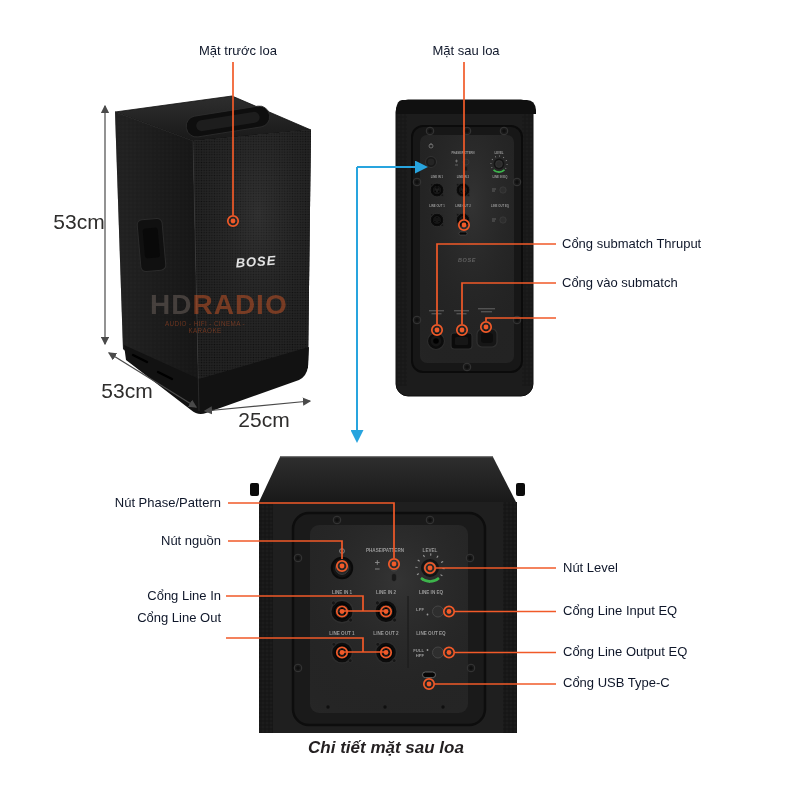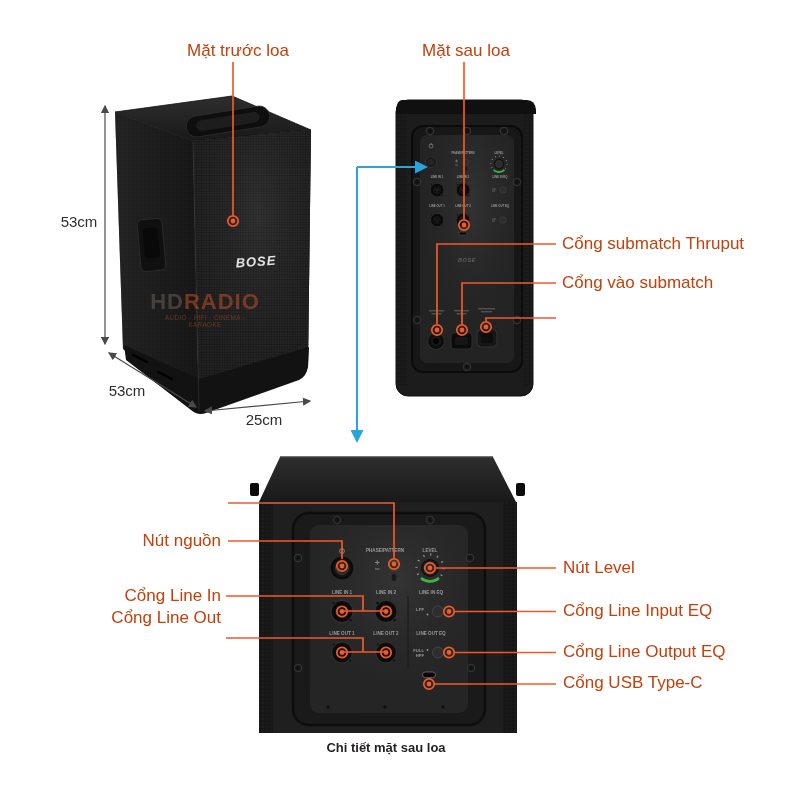--- a/index.html
+++ b/index.html
@@ -1,26 +1,26 @@
 <!DOCTYPE html>
 <html><head>
 <meta charset="utf-8">
 <style>
   html,body{margin:0;padding:0;background:#fff;}
   .canvas{position:relative;width:800px;height:800px;background:#fff;
           font-family:"Liberation Sans","DejaVu Sans",sans-serif;overflow:hidden;}
   .canvas svg{position:absolute;left:0;top:0;}
-  .lbl{position:absolute;color:#c2410c;font-size:17px;white-space:nowrap;line-height:1.1;}
+  .lbl{position:absolute;color:#0f172a;font-size:13px;white-space:nowrap;line-height:1.1;}
   .center{transform:translate(-50%,-50%);text-align:center;}
   .vmid{transform:translateY(-50%);}
   .ralign{text-align:right;}
-  .dim{font-size:15px;color:#2e2d2c;}
-  .caption{font-weight:bold;font-size:13px;color:#231f20;}
+  .dim{font-size:21px;color:#2e2d2c;}
+  .caption{font-weight:bold;font-size:17px;color:#231f20;font-style:italic;}
   .watermark{position:absolute;pointer-events:none;text-align:center;}
-  .wm1{font-size:22px;font-weight:bold;letter-spacing:1px;line-height:1;}
+  .wm1{font-size:28px;font-weight:bold;letter-spacing:1px;line-height:1;}
   .wm-hd{color:rgba(105,95,90,0.55);}
   .wm-radio{color:rgba(205,85,38,0.50);}
   .wm2{font-size:6.3px;color:rgba(205,85,38,0.45);letter-spacing:0.4px;margin-top:1px;}
   text{font-family:"Liberation Sans","DejaVu Sans",sans-serif;}
   .ptxt{fill:#9a9a9a;font-weight:bold;}
 </style>
 </head>
 <body>
 
 <div class="canvas">
@@ -298,20 +298,21 @@
   <div class="lbl center" style="left:238px;top:51px;">Mặt trước loa</div>
   <div class="lbl center" style="left:466px;top:51px;">Mặt sau loa</div>
 
   <div class="lbl center dim" style="left:79px;top:222px;">53cm</div>
   <div class="lbl center dim" style="left:127px;top:391px;">53cm</div>
   <div class="lbl center dim" style="left:264px;top:420px;">25cm</div>
 
   <div class="lbl vmid" style="left:562px;top:244px;">Cổng submatch Thruput</div>
   <div class="lbl vmid" style="left:562px;top:283px;">Cổng vào submatch</div>
 
+  <div class="lbl vmid ralign" style="right:579px;top:503px;">Nút Phase/Pattern</div>
   <div class="lbl vmid ralign" style="right:579px;top:541px;">Nút nguồn</div>
   <div class="lbl vmid ralign" style="right:579px;top:596px;">Cổng Line In</div>
   <div class="lbl vmid ralign" style="right:579px;top:618px;">Cổng Line Out</div>
 
   <div class="lbl vmid" style="left:563px;top:568px;">Nút Level</div>
   <div class="lbl vmid" style="left:563px;top:611px;">Cổng Line Input EQ</div>
   <div class="lbl vmid" style="left:563px;top:652px;">Cổng Line Output EQ</div>
   <div class="lbl vmid" style="left:563px;top:683px;">Cổng USB Type-C</div>
 
   <div class="lbl center caption" style="left:386px;top:748px;">Chi tiết mặt sau loa</div>

